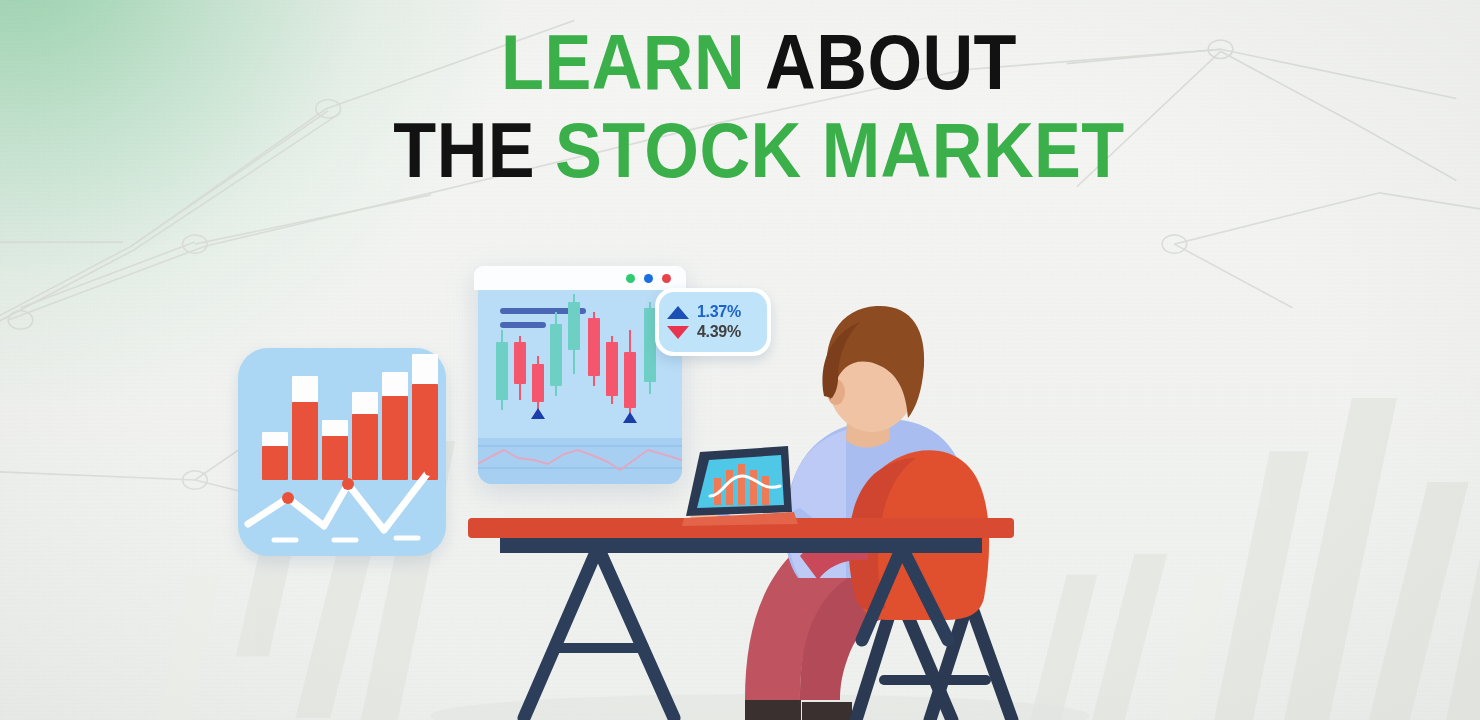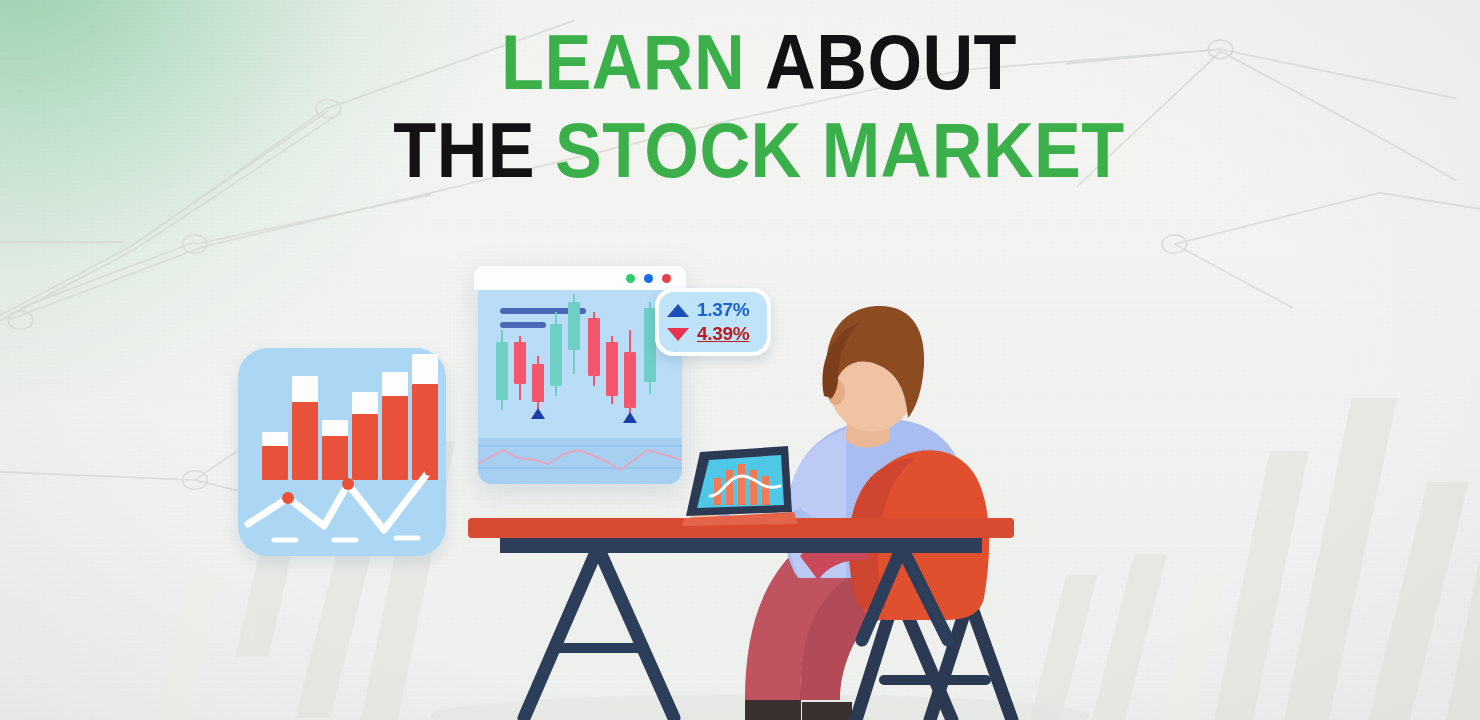--- a/index.html
+++ b/index.html
@@ -61,23 +61,23 @@
   .badge{position:absolute;left:655px;top:288px;width:116px;height:68px;z-index:7;
      background:#ffffff;border-radius:18px;padding:4px;box-sizing:border-box;
      box-shadow:0 5px 12px rgba(90,120,150,.22);}
   .badge-inner{width:100%;height:100%;background:#bfe3f8;border-radius:15px;
      display:flex;flex-direction:column;justify-content:center;gap:2px;padding-left:8px;box-sizing:border-box;}
   .badge-row{display:flex;align-items:center;gap:8px;}
   .tri-up{width:0;height:0;border-left:11px solid transparent;border-right:11px solid transparent;
      border-bottom:13px solid #1b4fb5;}
   .tri-dn{width:0;height:0;border-left:11px solid transparent;border-right:11px solid transparent;
      border-top:13px solid #e8344e;}
-  .badge-val{font-size:19px;font-weight:700;letter-spacing:-.3px;}
+  .badge-val{font-size:16px;font-weight:700;letter-spacing:-.3px;}
   .v-up{color:#1b63c9;}
-  .v-dn{color:#b91c1c;text-decoration:underline;}
+  .v-dn{color:#404040;}
 
   
   .scene{position:absolute;left:0;top:0;width:1480px;height:720px;z-index:4;}
 </style>
 </head>
 <body>
 
 <div class="stage">
 
   <div class="bg-base"></div>

